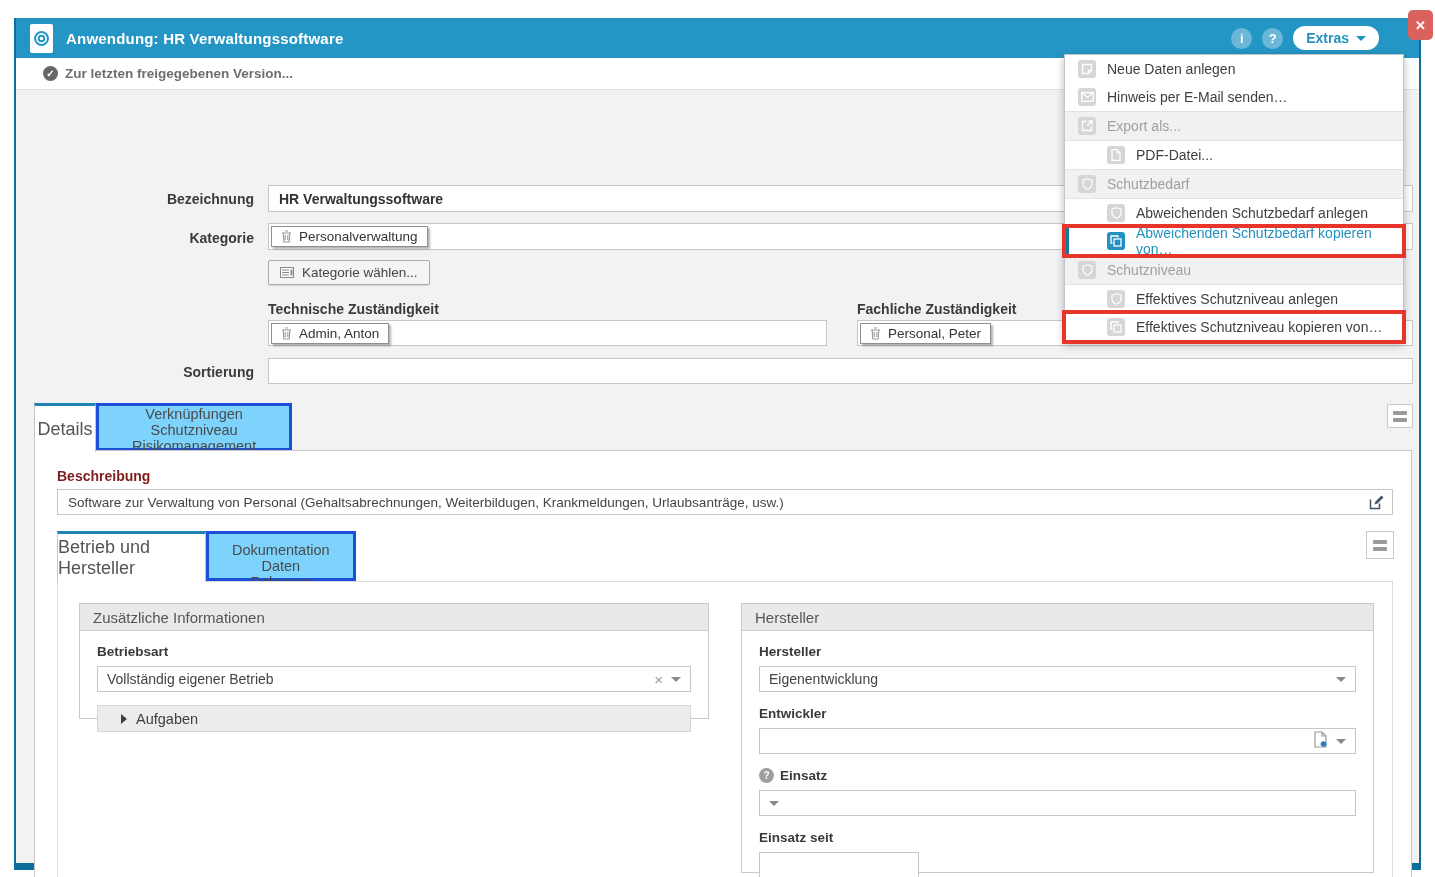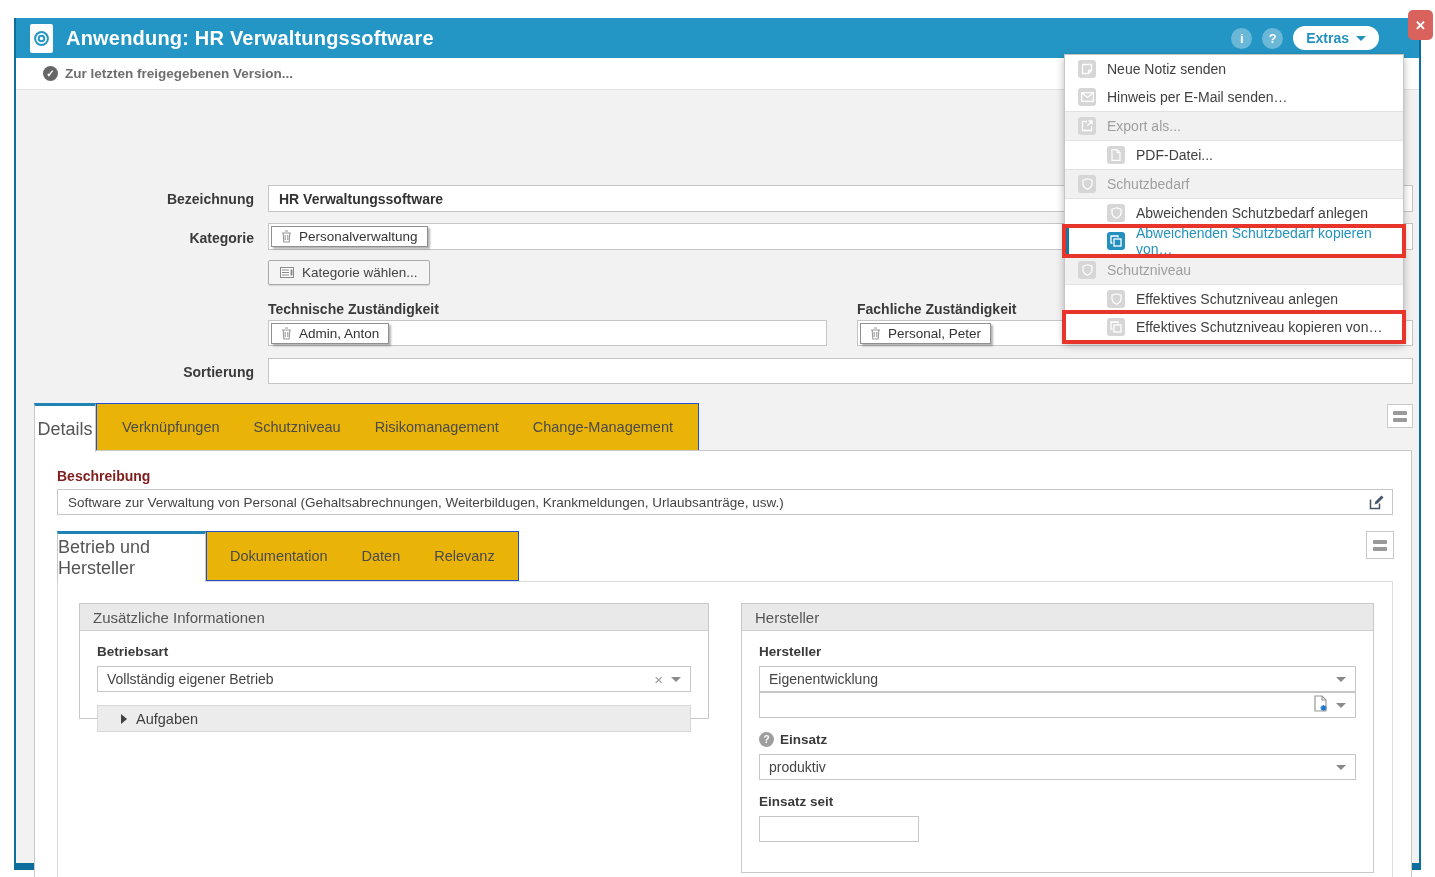--- a/index.html
+++ b/index.html
@@ -4,21 +4,21 @@
 <style>
   * { box-sizing: border-box; margin: 0; padding: 0; }
   html,body { width:1435px; height:877px; background:#fff; font-family:"Liberation Sans",sans-serif; position:relative; overflow:hidden; }
 
   
   .window { position:absolute; left:14px; top:18px; width:1407px; height:852px;
             border-left:2px solid #0d6d9d; border-right:2px solid #0d6d9d; border-bottom:7px solid #0d6d9d;
             background:#f2f2f2; }
   .titlebar { height:40px; background:#2496c5; display:flex; align-items:center; padding:0 14px; }
   .app-icon { width:23px; height:29px; background:#fff; border-radius:2px; display:flex; align-items:center; justify-content:center; }
-  .title { color:#fff; font-weight:bold; font-size:20px; margin-left:13px; letter-spacing:.2px;text-align:right; }
+  .title { color:#fff; font-weight:bold; font-size:15px; margin-left:13px; letter-spacing:.2px;text-align:right; }
   .tb-right { margin-left:auto; display:flex; align-items:center; gap:10px; margin-right:26px; }
   .circle-btn { width:21px; height:21px; border-radius:50%; background:rgba(255,255,255,.32); color:#fff;
                 font-weight:bold; font-size:13px; display:flex; align-items:center; justify-content:center; cursor:pointer; }
   .extras-btn { background:#fff; color:#2391bf; font-weight:bold; font-size:14px; height:24px; padding:0 13px;
                 border:none; border-radius:12px; display:flex; align-items:center; gap:7px; cursor:pointer; }
   .caret-down { width:0; height:0; border-left:5px solid transparent; border-right:5px solid transparent; border-top:5px solid #2391bf; }
   .close-btn { position:absolute; left:1408px; top:10px; width:25px; height:30px; background:#d9625c; border-radius:5px;
                color:#fff; font-weight:bold; font-size:13px; display:flex; align-items:center; justify-content:center; z-index:60; cursor:pointer; }
 
   .toolbar { height:32px; background:#fff; border-bottom:1px solid #e2e2e2; display:flex; align-items:center; padding-left:27px; gap:7px; }
@@ -36,21 +36,21 @@
   .chipfield { display:flex; align-items:center; padding:2px; }
   .chip { display:inline-flex; align-items:center; gap:7px; background:#fff; border:1px solid #8f8f8f; height:21px;
           padding:0 9px; font-size:13.5px; color:#333; box-shadow:1.5px 1.5px 2px rgba(0,0,0,.3); cursor:pointer; }
   .btn-gray { position:absolute; display:flex; align-items:center; gap:8px; background:#f4f4f4; border:1px solid #ababab;
               border-radius:2px; height:25px; padding:0 11px; font-size:13.5px; color:#444; box-shadow:0 1px 1px rgba(0,0,0,.12); cursor:pointer; }
   .col-label { position:absolute; font-weight:bold; font-size:14px; color:#3a3a3a; }
 
   
   .tab-active { position:absolute; background:#fff; border:1px solid #c8c8c8; border-bottom:none; border-top:3px solid #1f83b4;
                 display:flex; align-items:center; justify-content:center; font-size:18px; color:#555; z-index:2; cursor:pointer; }
-  .tab-group { position:absolute; background:#eab308; border:1px solid #1d4ed8; display:flex; align-items:center; cursor:pointer; }
+  .tab-group { position:absolute; background:#7dd3fc; border:3px solid #1d4ed8; display:flex; align-items:center; cursor:pointer;flex-direction:column; }
   .tab-group span { font-size:14.5px; color:#4a4a4a; padding:0 17px; cursor:pointer; }
 
   .panel { position:absolute; left:18px; top:360px; width:1378px; height:468px; background:#fff; border:1px solid #c8c8c8; }
   .p-label { position:absolute; font-weight:bold; font-size:14px; color:#7f1d1d; }
   .desc-field { position:absolute; left:22px; top:38px; width:1336px; height:26px; background:#fff; border:1px solid #c6c6c6; }
   .desc-field input { width:100%; height:100%; border:none; outline:none; background:transparent; font-family:inherit; font-size:13.5px; color:#444; padding:0 30px 0 10px; }
   .edit-ico { position:absolute; right:7px; top:4px; cursor:pointer; }
 
   .burger { position:absolute; width:28px; height:28px; background:#fff; border:1px solid #c9c9c9; display:flex; flex-direction:column;
             align-items:center; justify-content:center; gap:3px; cursor:pointer; }
@@ -186,21 +186,21 @@
         <input value="Software zur Verwaltung von Personal (Gehaltsabrechnungen, Weiterbildugen, Krankmeldungen, Urlaubsanträge, usw.)" style="">
         <span class="edit-ico">
           <svg width="17" height="17" viewBox="0 0 17 17">
               <path d="M2.5 5.5v9h9v-5" fill="none" stroke="#44546a" stroke-width="1.5"></path>
               <path d="M6.5 10.5l1-3 6-6 2 2-6 6-3 1z" fill="#44546a"></path>
             </svg>
         </span>
       </div>
 
       <div class="tab-active" style="left:22px; top:80px; width:149px; height:51px;">Betrieb und Hersteller</div>
-      <div class="tab-group" style="left:171px; top:80px; height:50px; padding:0 6px;">
+      <div class="tab-group" style="left:171px; top:80px; height:50px; padding:8px 6px;">
         <span>Dokumentation</span>
         <span>Daten</span>
         <span>Relevanz</span>
       </div>
       <div class="burger" style="left:1331px; top:80px;">
           <i></i>
           <i></i>
         </div>
 
       <div class="inner-wrap">
@@ -223,38 +223,38 @@
 
         <div class="groupbox" style="left:683px; top:21px; width:633px; height:270px;">
           <div class="gb-head">Hersteller</div>
           <div class="gb-body">
             <div class="gb-label">Hersteller</div>
             <div class="select">
               <span class="val">Eigenentwicklung</span>
               <span class="sel-caret"></span>
             </div>
 
+            <div class="gb-label mt">Entwickler</div>
             <div class="select">
               <span class="val"></span>
               <span>
                 <svg width="15" height="17" viewBox="0 0 15 17">
                     <path d="M2 1h7l4 4v11H2z" fill="#fff" stroke="#9a9a9a" stroke-width="1.2"></path>
                     <path d="M9 1v4h4" fill="none" stroke="#9a9a9a" stroke-width="1.2"></path>
                     <path d="M10.5 10v6M7.5 13h6M8.4 10.9l4.2 4.2M12.6 10.9l-4.2 4.2" stroke="#2277cc" stroke-width="1.4"></path>
                   </svg>
               </span>
               <span class="sel-caret"></span>
             </div>
 
             <div class="gb-label mt">
               <span class="help-circle">?</span>
               <span>Einsatz</span>
             </div>
             <div class="select">
-              <span class="val">produktiv</span>
               <span class="sel-caret"></span>
             </div>
 
             <div class="gb-label mt">Einsatz seit</div>
             <div class="small-input">
               <input value="" style="">
             </div>
           </div>
         </div>
 
@@ -267,21 +267,21 @@
 
 <div class="menu">
 
   <div class="mi">
     <span class="mico">
         <svg width="12" height="12" viewBox="0 0 12 12">
           <path d="M1.5 1.5h9v6l-3 3h-6z" fill="none" stroke="#fff" stroke-width="1.3"></path>
           <path d="M7.5 10.5v-3h3" fill="none" stroke="#fff" stroke-width="1.3"></path>
         </svg>
       </span>
-    <span>Neue Notiz senden</span>
+    <span>Neue Daten anlegen</span>
   </div>
 
   <div class="mi">
     <span class="mico">
         <svg width="13" height="10" viewBox="0 0 13 10">
           <rect x="0.7" y="0.7" width="11.6" height="8.6" fill="none" stroke="#fff" stroke-width="1.3"></rect>
           <path d="M1 1l5.5 4.5L12 1" fill="none" stroke="#fff" stroke-width="1.3"></path>
         </svg>
       </span>
     <span>Hinweis per E-Mail senden…</span>

